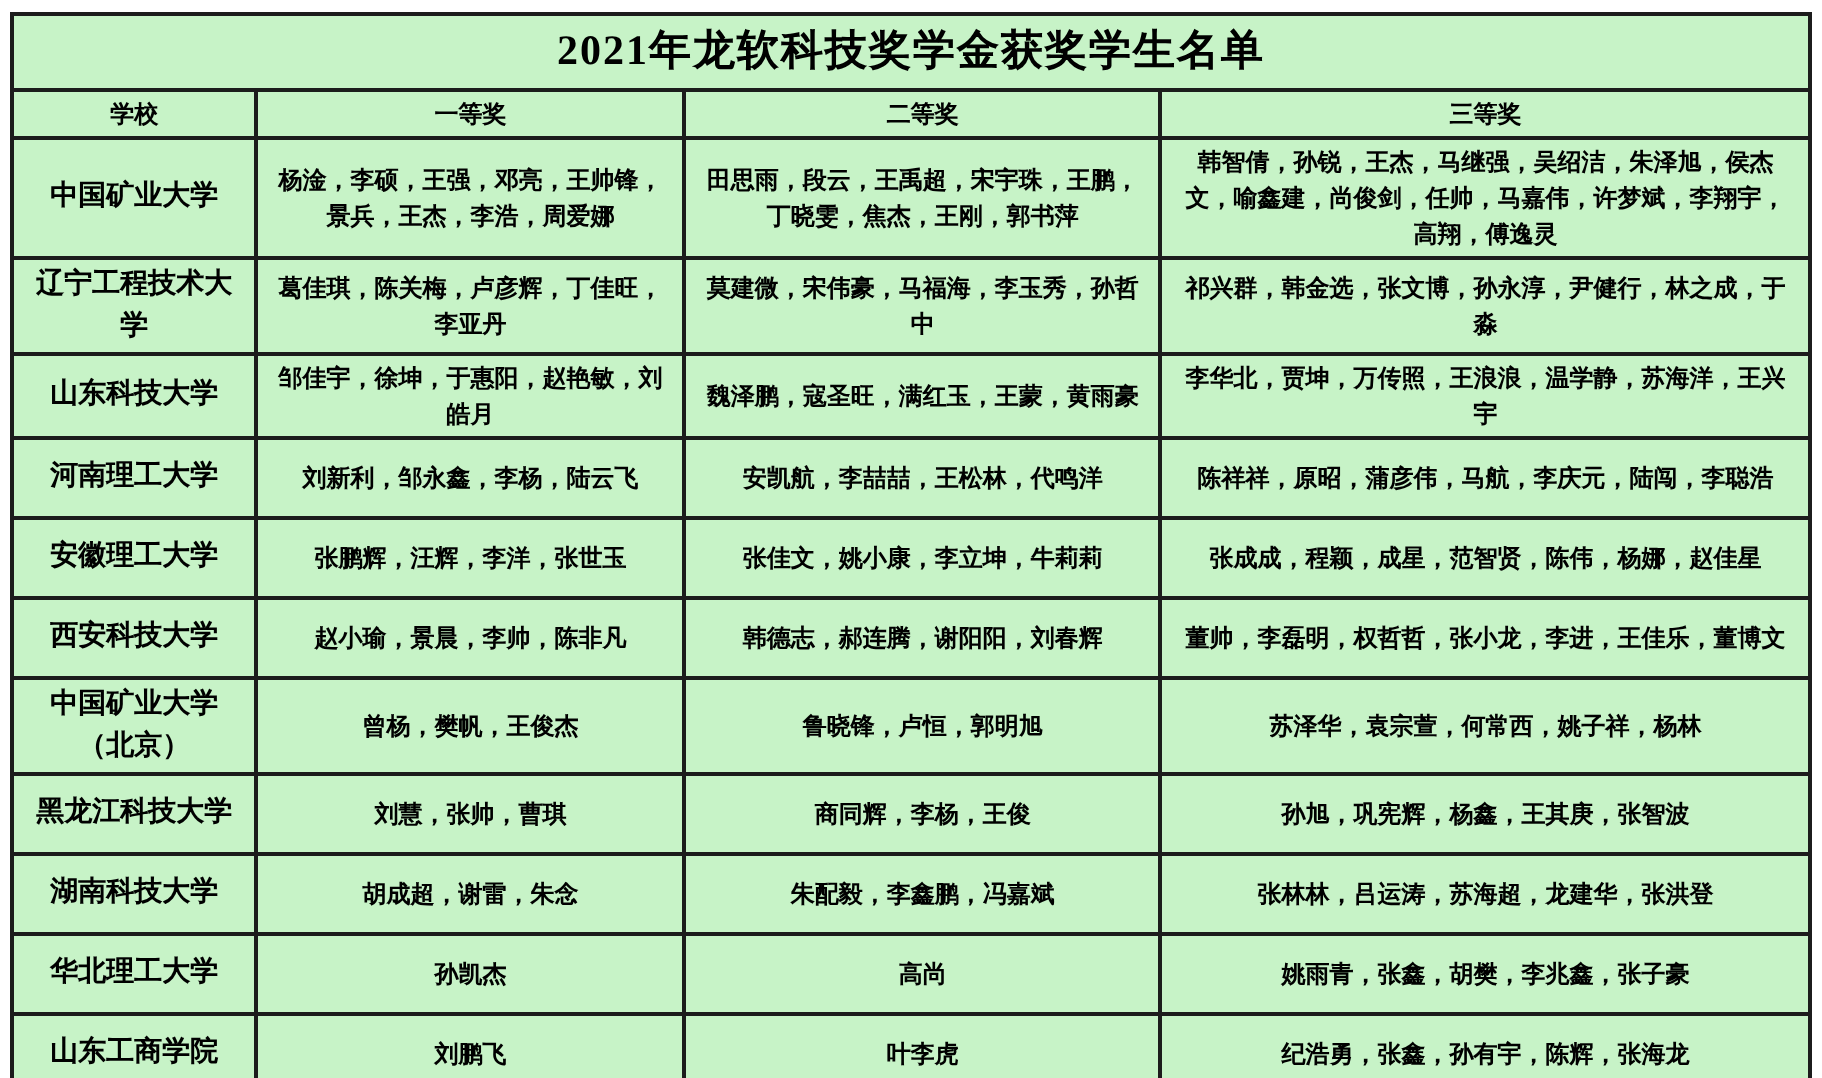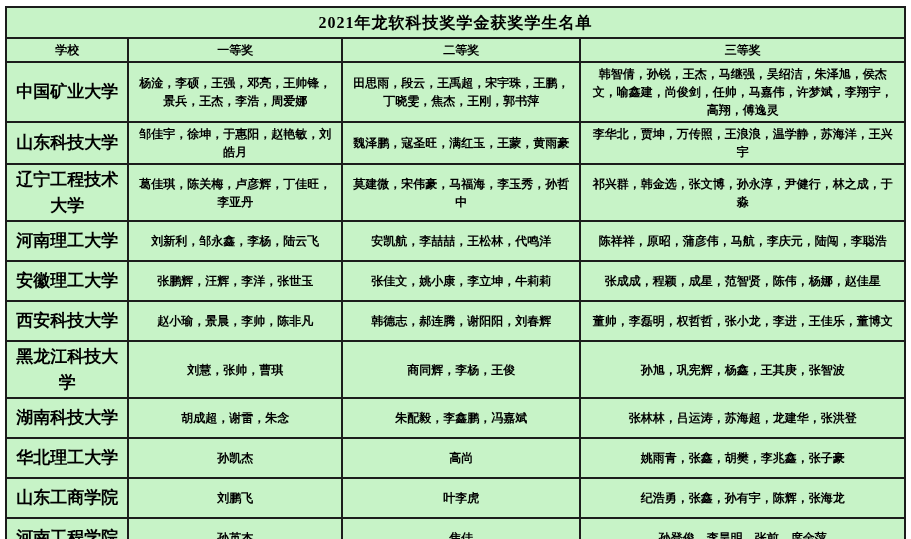--- a/index.html
+++ b/index.html
@@ -28,34 +28,34 @@
   }
   th,td{
     border:2px solid var(--border);
     text-align:center;
     vertical-align:middle;
     font-weight:bold;
     padding:2px 6px;
     line-height:1.5;
   }
   .title-cell{
-    font-size:16px;
+    font-size:21px;
     height:31px;
     letter-spacing:1px;
   }
   thead th{
     font-size:12px;
     height:23px;
   }
   tbody td{
     font-size:12px;
     height:40px;
   }
   td.school-cell{
-    font-size:17px;
+    font-size:14px;
   }
 </style>
 </head>
 <body>
 
 <div class="sheet">
   <table>
     <colgroup>
       <col style="width:13.6%">
       <col style="width:23.8%">
@@ -74,48 +74,54 @@
       </tr>
     </thead>
     <tbody>
         <tr>
           <td class="school-cell">中国矿业大学</td>
           <td>杨淦，李硕，王强，邓亮，王帅锋，景兵，王杰，李浩，周爱娜</td>
           <td>田思雨，段云，王禹超，宋宇珠，王鹏，丁晓雯，焦杰，王刚，郭书萍</td>
           <td>韩智倩，孙锐，王杰，马继强，吴绍洁，朱泽旭，侯杰文，喻鑫建，尚俊剑，任帅，马嘉伟，许梦斌，李翔宇，高翔，傅逸灵</td>
         </tr>
         <tr>
+          <td class="school-cell">辽宁工程技术大学</td>
+          <td>葛佳琪，陈关梅，卢彦辉，丁佳旺，李亚丹</td>
+          <td>莫建微，宋伟豪，马福海，李玉秀，孙哲中</td>
+          <td>祁兴群，韩金选，张文博，孙永淳，尹健行，林之成，于淼</td>
+        </tr>
+        <tr>
           <td class="school-cell">山东科技大学</td>
           <td>邹佳宇，徐坤，于惠阳，赵艳敏，刘皓月</td>
           <td>魏泽鹏，寇圣旺，满红玉，王蒙，黄雨豪</td>
           <td>李华北，贾坤，万传照，王浪浪，温学静，苏海洋，王兴宇</td>
-        </tr>
-        <tr>
-          <td class="school-cell">辽宁工程技术大学</td>
-          <td>葛佳琪，陈关梅，卢彦辉，丁佳旺，李亚丹</td>
-          <td>莫建微，宋伟豪，马福海，李玉秀，孙哲中</td>
-          <td>祁兴群，韩金选，张文博，孙永淳，尹健行，林之成，于淼</td>
         </tr>
         <tr>
           <td class="school-cell">河南理工大学</td>
           <td>刘新利，邹永鑫，李杨，陆云飞</td>
           <td>安凯航，李喆喆，王松林，代鸣洋</td>
           <td>陈祥祥，原昭，蒲彦伟，马航，李庆元，陆闯，李聪浩</td>
         </tr>
         <tr>
           <td class="school-cell">安徽理工大学</td>
           <td>张鹏辉，汪辉，李洋，张世玉</td>
           <td>张佳文，姚小康，李立坤，牛莉莉</td>
           <td>张成成，程颖，成星，范智贤，陈伟，杨娜，赵佳星</td>
         </tr>
         <tr>
           <td class="school-cell">西安科技大学</td>
           <td>赵小瑜，景晨，李帅，陈非凡</td>
           <td>韩德志，郝连腾，谢阳阳，刘春辉</td>
           <td>董帅，李磊明，权哲哲，张小龙，李进，王佳乐，董博文</td>
+        </tr>
+        <tr>
+          <td class="school-cell">中国矿业大学（北京）</td>
+          <td>曾杨，樊帆，王俊杰</td>
+          <td>鲁晓锋，卢恒，郭明旭</td>
+          <td>苏泽华，袁宗萱，何常西，姚子祥，杨林</td>
         </tr>
         <tr>
           <td class="school-cell">黑龙江科技大学</td>
           <td>刘慧，张帅，曹琪</td>
           <td>商同辉，李杨，王俊</td>
           <td>孙旭，巩宪辉，杨鑫，王其庚，张智波</td>
         </tr>
         <tr>
           <td class="school-cell">湖南科技大学</td>
           <td>胡成超，谢雷，朱念</td>

